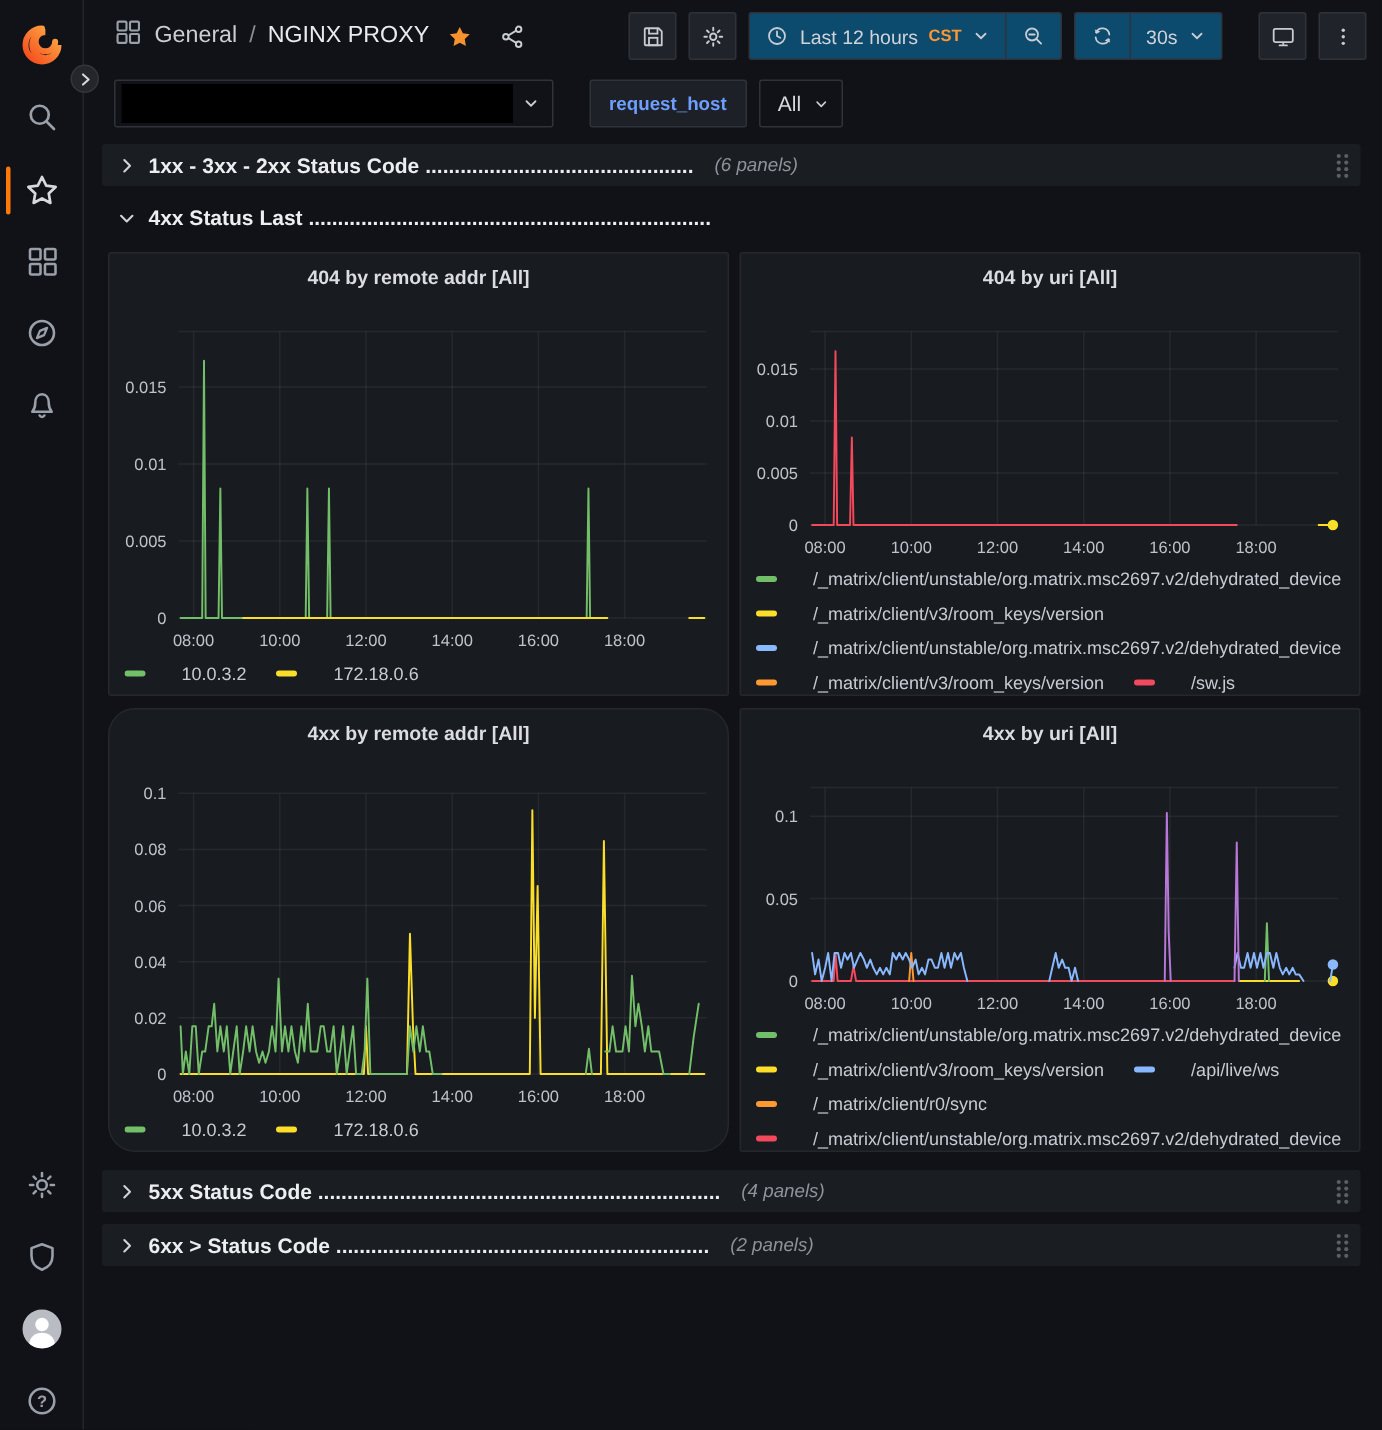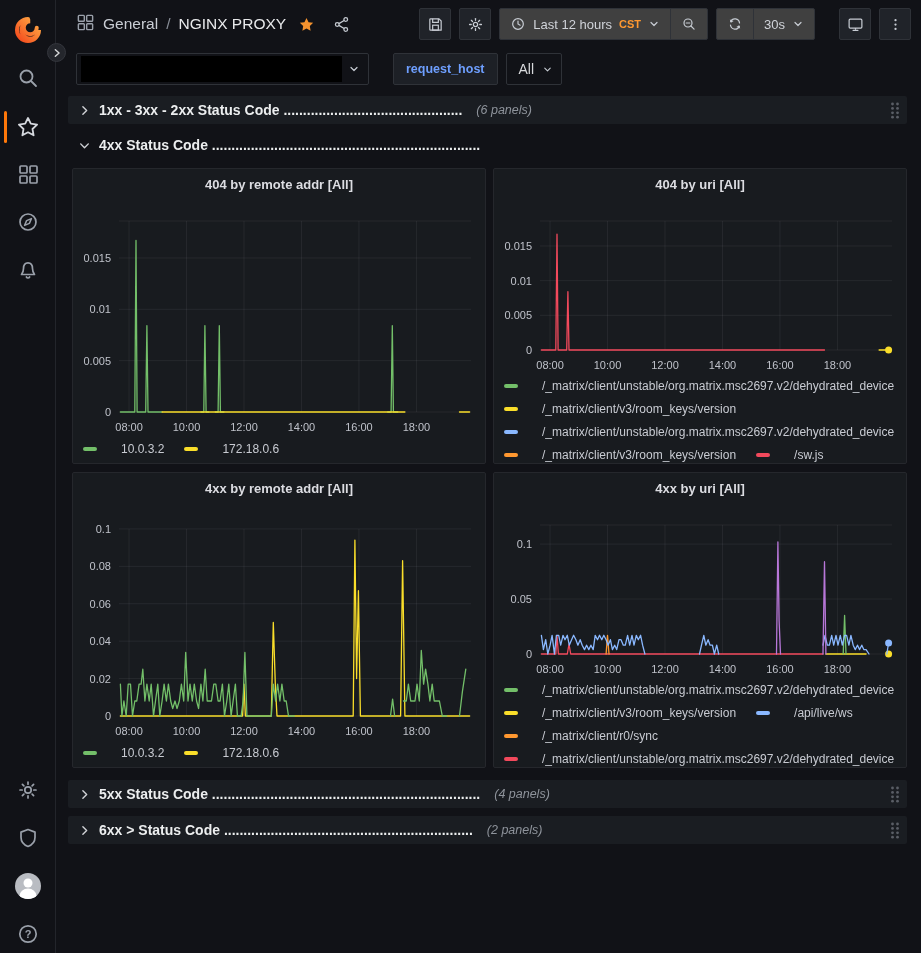--- a/index.html
+++ b/index.html
@@ -28,21 +28,21 @@
   .crumb .apps { color:#9aa0aa; }
   .crumb-section { color:#c9cdd4; font-size:15.5px; cursor:pointer; }
   .crumb-sep { color:#8a8f98; font-size:15.5px; }
   .crumb-title { color:#e9eaec; font-size:15.5px; cursor:pointer; }
   .crumb-star { color:#F5922E; margin-left:4px; cursor:pointer; display:flex; }
   .crumb-share { color:#c7ccd3; margin-left:10px; cursor:pointer; display:flex; }
   .toolbar { margin-left:auto; display:flex; align-items:center; gap:8px; }
   .tbtn { height:32px; min-width:32px; background:#202329; border:1px solid #2f3238;
     border-radius:2px; color:#c7ccd3; display:flex; align-items:center; justify-content:center;
     cursor:pointer; }
-  .tgroup { height:32px; background:#404040; border:1px solid #2f3238; border-radius:2px;
+  .tgroup { height:32px; background:#0c4a6e; border:1px solid #2f3238; border-radius:2px;
     display:flex; align-items:center; color:#c7ccd3; cursor:pointer;text-align:right; }
   .tgroup .seg { display:flex; align-items:center; gap:7px; padding:0 10px; height:100%; }
   .tgroup .divider { width:1px; height:100%; background:#2f3238; }
   .time-label { font-size:13px; color:#d0d3d9; }
   .tz { font-size:11px; font-weight:700; color:#FF9830; }
   .interval { font-size:13px; color:#d0d3d9; }
   .gap-wide { margin-left:16px; }
 
   
   .varbar { position:absolute; left:56px; top:48px; width:865px; height:42px;
@@ -326,21 +326,21 @@
         </svg>
       </span>
     </div>
 
     <div class="row-header" style="top:36px; height:26px;">
       <span class="row-chev">
         <svg width="13" height="13" viewBox="0 0 24 24">
             <polyline points="5,9 12,16 19,9" fill="none" stroke="currentColor" stroke-width="2.6" stroke-linecap="round" stroke-linejoin="round"></polyline>
           </svg>
       </span>
-      <span class="row-title"><span>4xx Status Code</span> <span>.....................................................................</span></span>
+      <span class="row-title"><span>4xx Status Last</span> <span>.....................................................................</span></span>
     </div>
 
     <div class="grid" id="panels">
         <div class="panel" style="left: 0px; top: 0px;">
           <div class="panel-title">404 by remote addr [All]</div>
           <svg width="412" height="294" class="plot-svg">
             <line x1="46" x2="398" y1="243" y2="243" stroke="rgba(204,204,220,0.08)" stroke-width="1"></line>
             <text x="38" y="247" text-anchor="end" class="tick-label">0</text>
             <line x1="46" x2="398" y1="191.65591397849462" y2="191.65591397849462" stroke="rgba(204,204,220,0.08)" stroke-width="1"></line>
             <text x="38" y="195.65591397849462" text-anchor="end" class="tick-label">0.005</text>
@@ -433,21 +433,21 @@
                 <span class="legend-swatch" style="background: rgb(255, 152, 48);"></span>
                 <span class="legend-label">/_matrix/client/v3/room_keys/version</span>
               </span>
               <span class="legend-item">
                 <span class="legend-swatch" style="background: rgb(242, 73, 92);"></span>
                 <span class="legend-label">/sw.js</span>
               </span>
             </div>
           </div>
         </div>
-        <div class="panel" style="left: 0px; top: 304px;">
+        <div class="panel" style="left: 0px; top: 304px; border-radius: 18px;">
           <div class="panel-title">4xx by remote addr [All]</div>
           <svg width="412" height="294" class="plot-svg">
             <line x1="46" x2="398" y1="243" y2="243" stroke="rgba(204,204,220,0.08)" stroke-width="1"></line>
             <text x="38" y="247" text-anchor="end" class="tick-label">0</text>
             <line x1="46" x2="398" y1="205.58309591642924" y2="205.58309591642924" stroke="rgba(204,204,220,0.08)" stroke-width="1"></line>
             <text x="38" y="209.58309591642924" text-anchor="end" class="tick-label">0.02</text>
             <line x1="46" x2="398" y1="168.1661918328585" y2="168.1661918328585" stroke="rgba(204,204,220,0.08)" stroke-width="1"></line>
             <text x="38" y="172.1661918328585" text-anchor="end" class="tick-label">0.04</text>
             <line x1="46" x2="398" y1="130.74928774928776" y2="130.74928774928776" stroke="rgba(204,204,220,0.08)" stroke-width="1"></line>
             <text x="38" y="134.74928774928776" text-anchor="end" class="tick-label">0.06</text>

